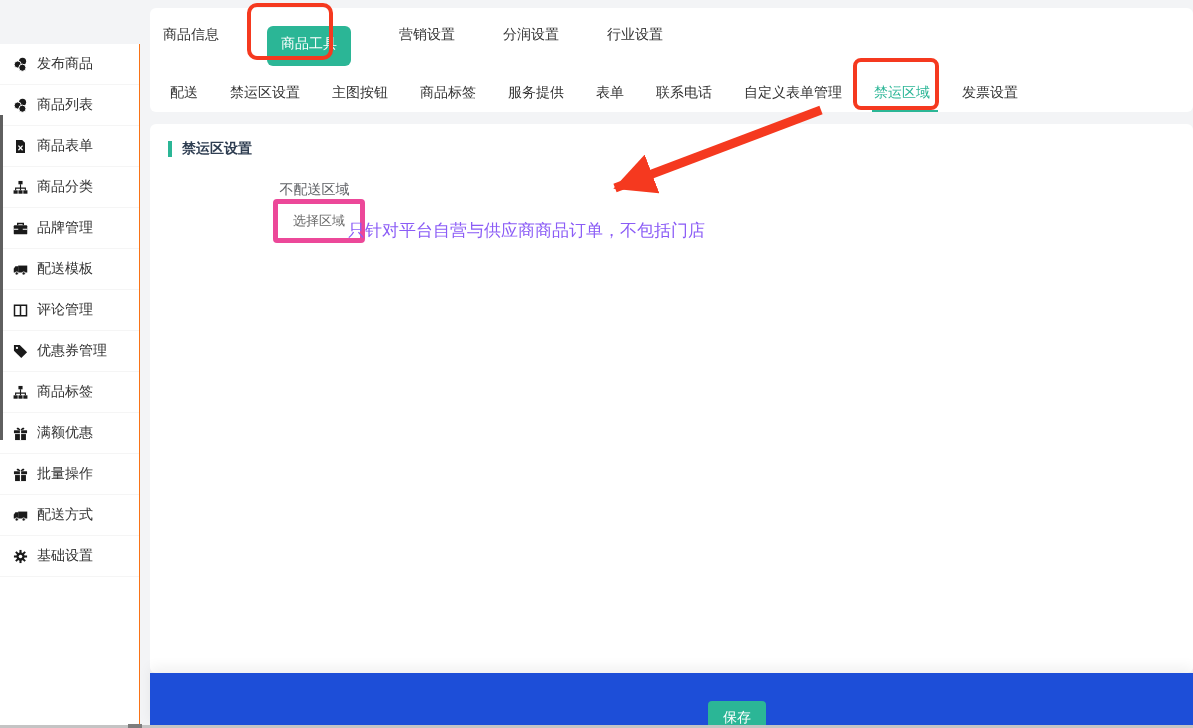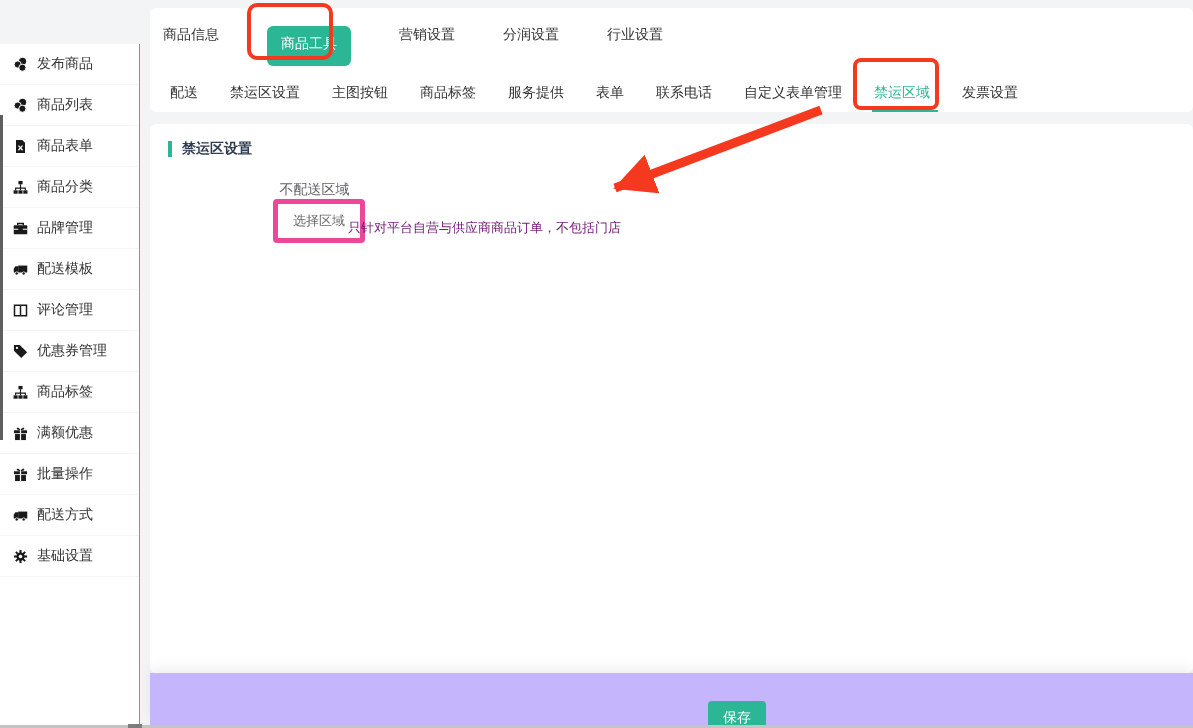--- a/index.html
+++ b/index.html
@@ -24,24 +24,24 @@
   .subtab.active::after { content:""; position:absolute; left:-2px; right:-8px; bottom:-10px; height:2px; background:#2BB696; }
 
   
   .content-card { position:absolute; left:150px; top:124px; width:1043px; height:549px; background:#fff; border-radius:6px; z-index:5; }
   .section-head { position:absolute; left:18px; top:16px; display:flex; align-items:center; gap:10px; }
   .green-bar { width:4px; height:16px; background:#2BB696; }
   .section-title { font-size:14px; font-weight:bold; color:#2f3e52; }
   .form-row { position:absolute; left:123px; top:57px; display:flex; align-items:center;flex-direction:column; }
   .field-label { font-size:14px; color:#606266; margin-right:9px; }
   .choose-btn { padding:8px 15px; border:5px solid #ec4899; border-radius:4px; background:#fff; color:#666; font-size:13px; cursor:pointer; font-family:inherit; }
-  .helper { position:absolute; left:198px; top:95px; font-size:13px; color:#701a75; }
-
-  
-  .footer { position:absolute; left:150px; top:673px; width:1043px; height:55px; background:#c4b5fd; box-shadow:0 -6px 12px rgba(0,0,0,.06); z-index:10; }
+  .helper { position:absolute; left:198px; top:95px; font-size:17px; color:#8b5cf6; }
+
+  
+  .footer { position:absolute; left:150px; top:673px; width:1043px; height:55px; background:#1d4ed8; box-shadow:0 -6px 12px rgba(0,0,0,.06); z-index:10; }
   .save-btn { position:absolute; left:558px; top:28px; width:58px; height:34px; background:#2BB696; color:#fff; border:none; border-radius:4px; font-size:14px; cursor:pointer; font-family:inherit; }
   .bottom-bar { position:absolute; left:0; bottom:0; width:1193px; height:3px; background:#c4c4c4; z-index:70; }
   .bottom-corner { position:absolute; left:128px; bottom:0; width:14px; height:4px; background:#7d7d7d; z-index:71; }
 
   
   .anno { position:absolute; z-index:80; pointer-events:none; }
   .anno-box1 { left:247px; top:3px; width:86px; height:57px; border:4px solid #F5391F; border-radius:10px; }
   .anno-box2 { left:853px; top:58px; width:86px; height:52px; border:4px solid #F5391F; border-radius:8px; }
   .anno-arrow { left:595px; top:96px; width:240px; height:105px; }
 </style>

